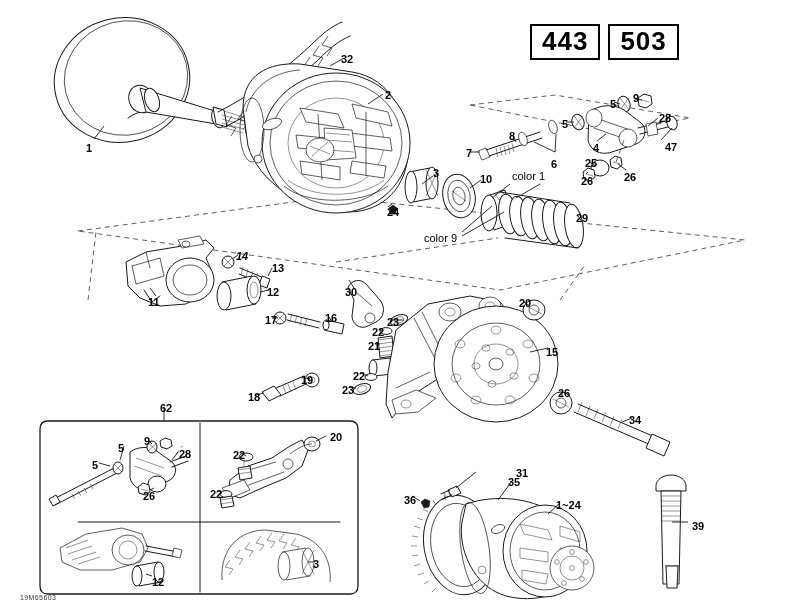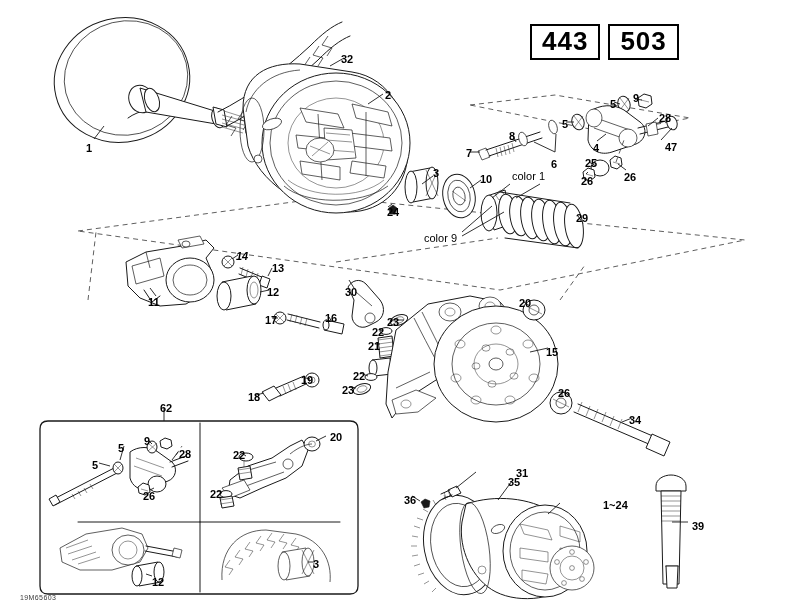--- a/index.html
+++ b/index.html
@@ -657,21 +657,21 @@
       <div class="callout" style="left: 576px; top: 213px;">29</div>
       <div class="callout" style="left: 345px; top: 287px;">30</div>
       <div class="callout" style="left: 472px; top: 468px; margin-left: 44px;">31</div>
       <div class="callout" style="left: 341px; top: 54px;">32</div>
       <div class="callout" style="left: 558px; top: 388px;">26</div>
       <div class="callout" style="left: 629px; top: 415px; text-align: center;">34</div>
       <div class="callout" style="left: 508px; top: 477px;">35</div>
       <div class="callout" style="left: 404px; top: 495px;">36</div>
       <div class="callout" style="left: 160px; top: 403px;">62</div>
       <div class="callout" style="left: 692px; top: 521px;">39</div>
-      <div class="callout" style="left: 556px; top: 500px; margin-left: 47px;">1~24</div>
+      <div class="callout" style="left: 556px; top: 500px;">1~24</div>
     </div>
   <div id="inset-callout-host">
       <div class="callout" style="left: 118px; top: 443px;">5</div>
       <div class="callout" style="left: 144px; top: 436px;">9</div>
       <div class="callout" style="left: 92px; top: 460px;">5</div>
       <div class="callout" style="left: 179px; top: 449px;">28</div>
       <div class="callout" style="left: 143px; top: 491px;">26</div>
       <div class="callout" style="left: 233px; top: 450px;">22</div>
       <div class="callout" style="left: 210px; top: 489px;">22</div>
       <div class="callout" style="left: 330px; top: 432px;">20</div>

